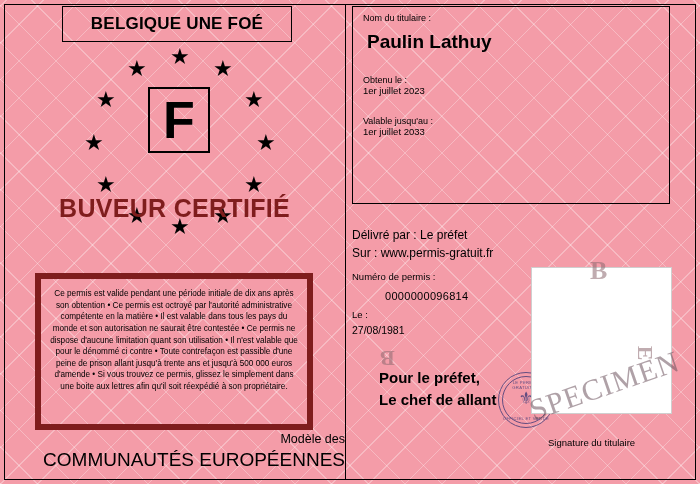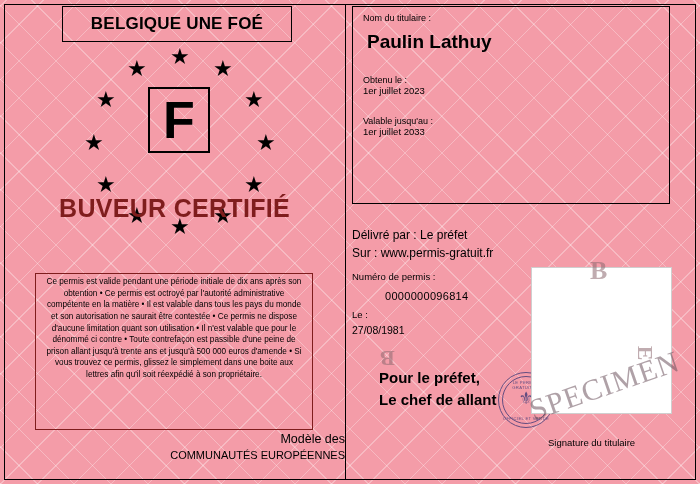--- a/index.html
+++ b/index.html
@@ -95,43 +95,43 @@
     text-align: center;
     font-size: 25px;
     font-weight: bold;
     color: #7f1d1d;
     letter-spacing: 0.3px;
   }
   .legal-box {
     position: absolute;
     left: 31px; top: 269px;
     width: 278px; height: 157px;
-    border: 1px solid #7f1d1d;
+    border: 6px solid #7f1d1d;
     box-sizing: border-box;
-    padding: 2px 9px;
+    padding: 9px 9px;
   }
   .legal-box p {
     margin: 0;
     font-size: 8.2px;
     line-height: 1.42;
     text-align: center;
     color: #000;
   }
   .modele {
     position: absolute;
     left: 0; top: 428px;
     width: 341px;
     text-align: right;
   }
   .modele .l1 {
     font-size: 12.5px;
     color: #000;
   }
   .modele .l2 {
-    font-size: 11px;
+    font-size: 19px;
     color: #000;
     margin-top: 3px;
     padding-left: 32px;
   }
 
   
   .right {
     position: absolute;
     left: 335px; top: 4px;
     width: 350px; height: 476px;

